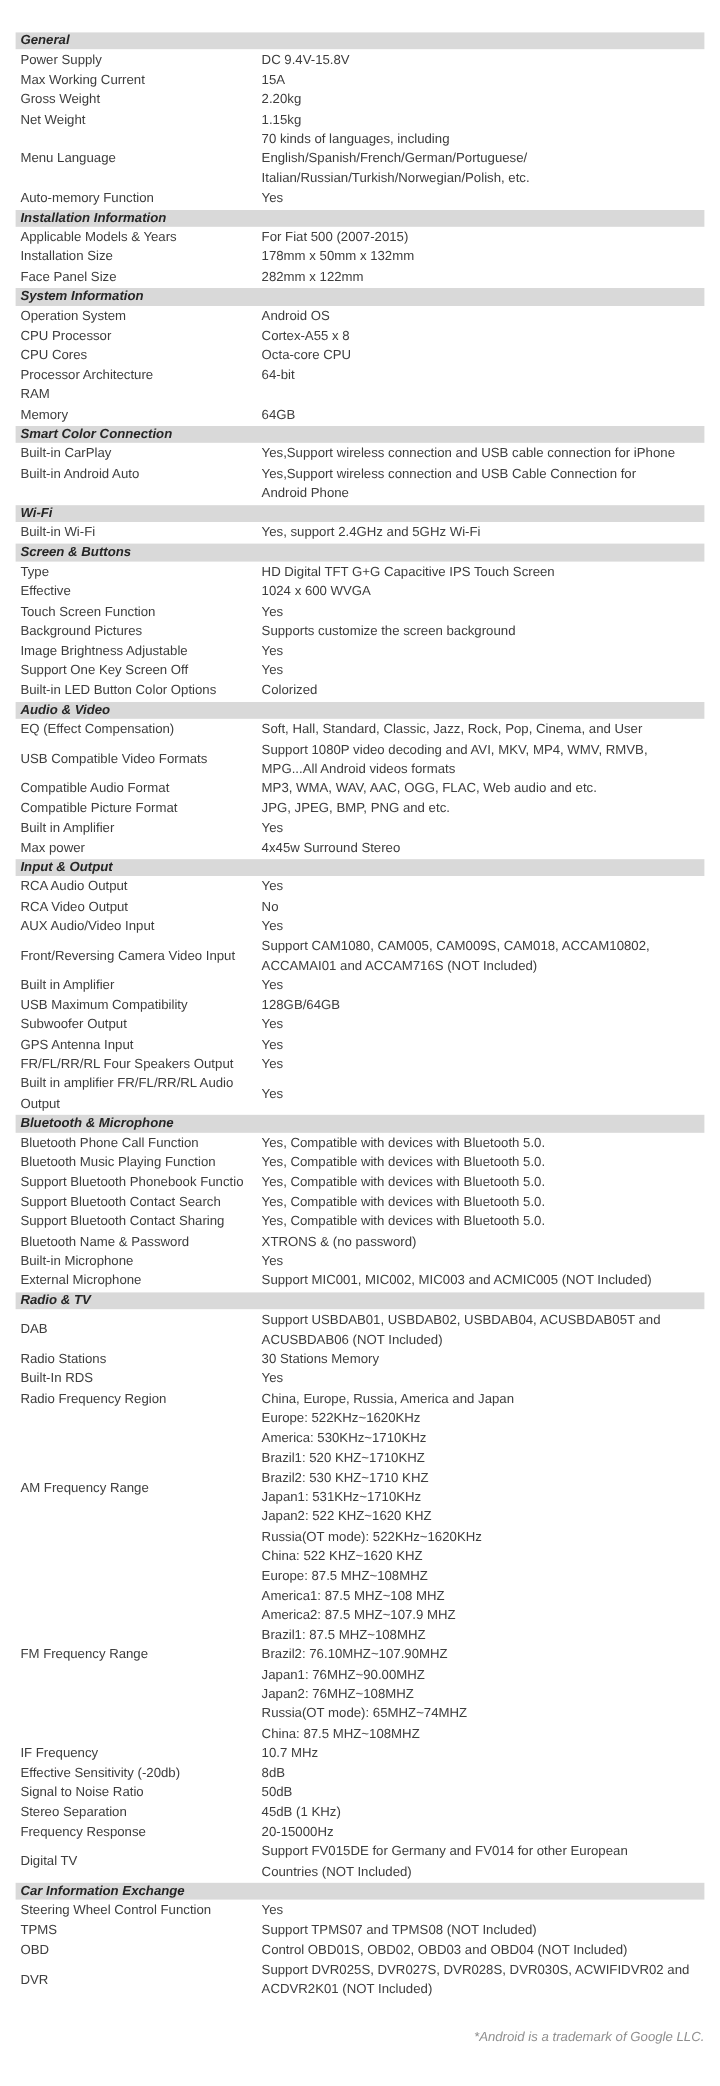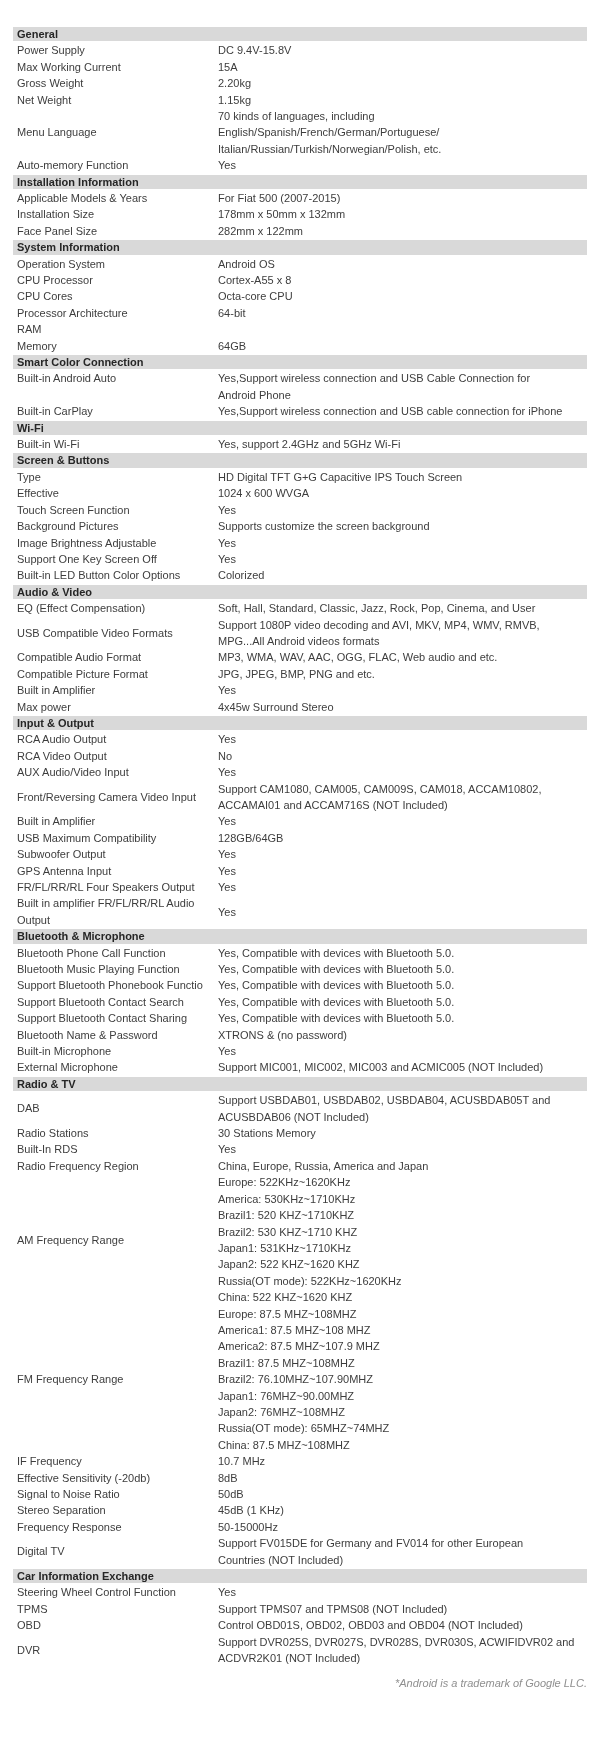--- a/index.html
+++ b/index.html
@@ -22,20 +22,21 @@
     background: #d9d9d9;
     color: #262626;
     font-weight: bold;
     font-size: 11px;
     line-height: 14.4px;
     height: 14.4px;
     padding-left: 4px;
     margin: 1px 0;
     overflow: visible;
     white-space: pre;
+    font-style: italic;
   }
   .row {
     display: flex;
     align-items: center;
     line-height: 16.4px;
     font-size: 11px;
   }
   .row.valign-top { align-items: flex-start; }
   .lbl {
     flex: 0 0 205px;
@@ -43,21 +44,21 @@
     padding-left: 4px;
     white-space: pre;
     overflow: visible;
   }
   .val {
     flex: 1 1 auto;
     white-space: pre;
     overflow: visible;
   }
   .footer {
-    margin-top: 10px;
+    margin-top: 25px;
     text-align: right;
     font-style: italic;
     font-size: 11px;
     color: #8f8f8f;
     line-height: 14px;
   }
 </style>
 </head>
 <body>
 
@@ -121,28 +122,28 @@
     <div class="val">64-bit</div>
   </div>
       <div class="row">
     <div class="lbl">RAM</div>
   </div>
       <div class="row">
     <div class="lbl">Memory</div>
     <div class="val">64GB</div>
   </div>
       <div class="sec-header">Smart Color Connection</div>
+      <div class="row">
+    <div class="lbl">Built-in CarPlay</div>
+    <div class="val">Yes,Support wireless connection and USB cable connection for iPhone</div>
+  </div>
       <div class="row valign-top">
     <div class="lbl">Built-in Android Auto</div>
     <div class="val">Yes,Support wireless connection and USB Cable Connection for
 Android Phone</div>
-  </div>
-      <div class="row">
-    <div class="lbl">Built-in CarPlay</div>
-    <div class="val">Yes,Support wireless connection and USB cable connection for iPhone</div>
   </div>
       <div class="sec-header">Wi-Fi</div>
       <div class="row">
     <div class="lbl">Built-in Wi-Fi</div>
     <div class="val">Yes, support 2.4GHz and 5GHz Wi-Fi</div>
   </div>
       <div class="sec-header">Screen &amp; Buttons</div>
       <div class="row">
     <div class="lbl">Type</div>
     <div class="val">HD Digital TFT G+G Capacitive IPS Touch Screen</div>
@@ -325,21 +326,21 @@
       <div class="row">
     <div class="lbl">Signal to Noise Ratio</div>
     <div class="val">50dB</div>
   </div>
       <div class="row">
     <div class="lbl">Stereo Separation</div>
     <div class="val">45dB (1 KHz)</div>
   </div>
       <div class="row">
     <div class="lbl">Frequency Response</div>
-    <div class="val">50-15000Hz</div>
+    <div class="val">20-15000Hz</div>
   </div>
       <div class="row">
     <div class="lbl">Digital TV</div>
     <div class="val">Support FV015DE for Germany and FV014 for other European
 Countries (NOT Included)</div>
   </div>
       <div class="sec-header">Car Information Exchange</div>
       <div class="row">
     <div class="lbl">Steering Wheel Control Function</div>
     <div class="val">Yes</div>

